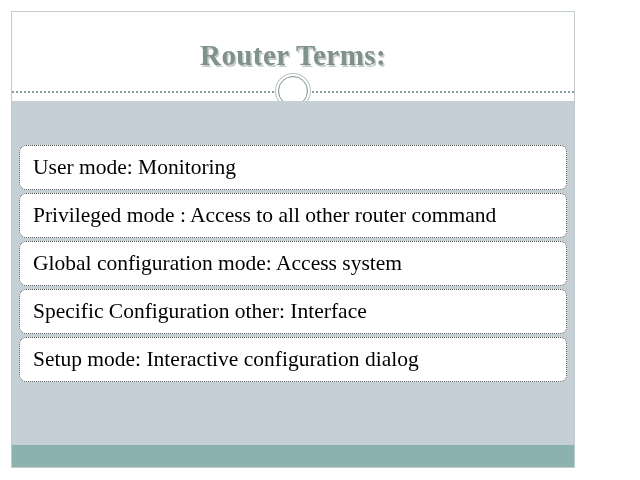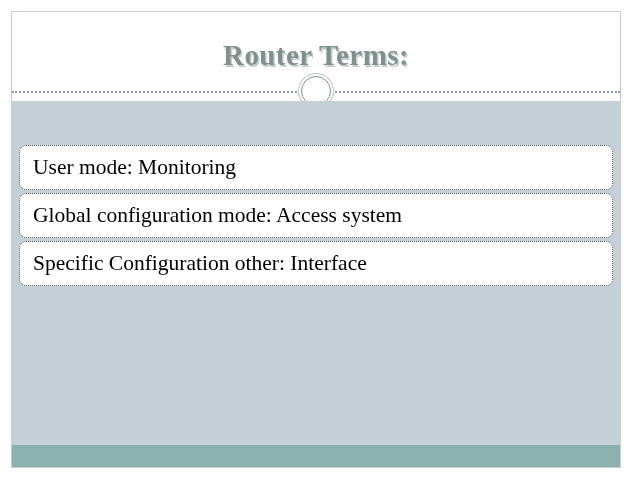--- a/index.html
+++ b/index.html
@@ -12,21 +12,21 @@
     height: 480px;
     overflow: hidden;
     font-family: "Liberation Serif", "DejaVu Serif", serif;
   }
 
   
   .slide {
     position: absolute;
     left: 11px;
     top: 11px;
-    width: 610px;
+    width: 564px;
     height: 457px;
     background: #ffffff;
     border: 1px solid #c3ccd0;
     box-sizing: border-box;
     overflow: hidden;
   }
 
   
   .header {
     position: absolute;
@@ -132,20 +132,22 @@
   <div class="header">
     <div class="slide-title">Router Terms:</div>
   </div>
 
   <div class="divider"></div>
   <div class="ring"></div>
 
   <div class="body-panel">
     <div class="content-list">
       <div class="content-item">User mode: Monitoring</div>
+      <div class="content-item">Privileged mode : Access to all other router command</div>
       <div class="content-item">Global configuration mode: Access system</div>
       <div class="content-item">Specific Configuration other: Interface</div>
+      <div class="content-item">Setup mode: Interactive configuration dialog</div>
     </div>
   </div>
 
   <div class="bottom-bar"></div>
 
 </div>
 
 </body></html>

